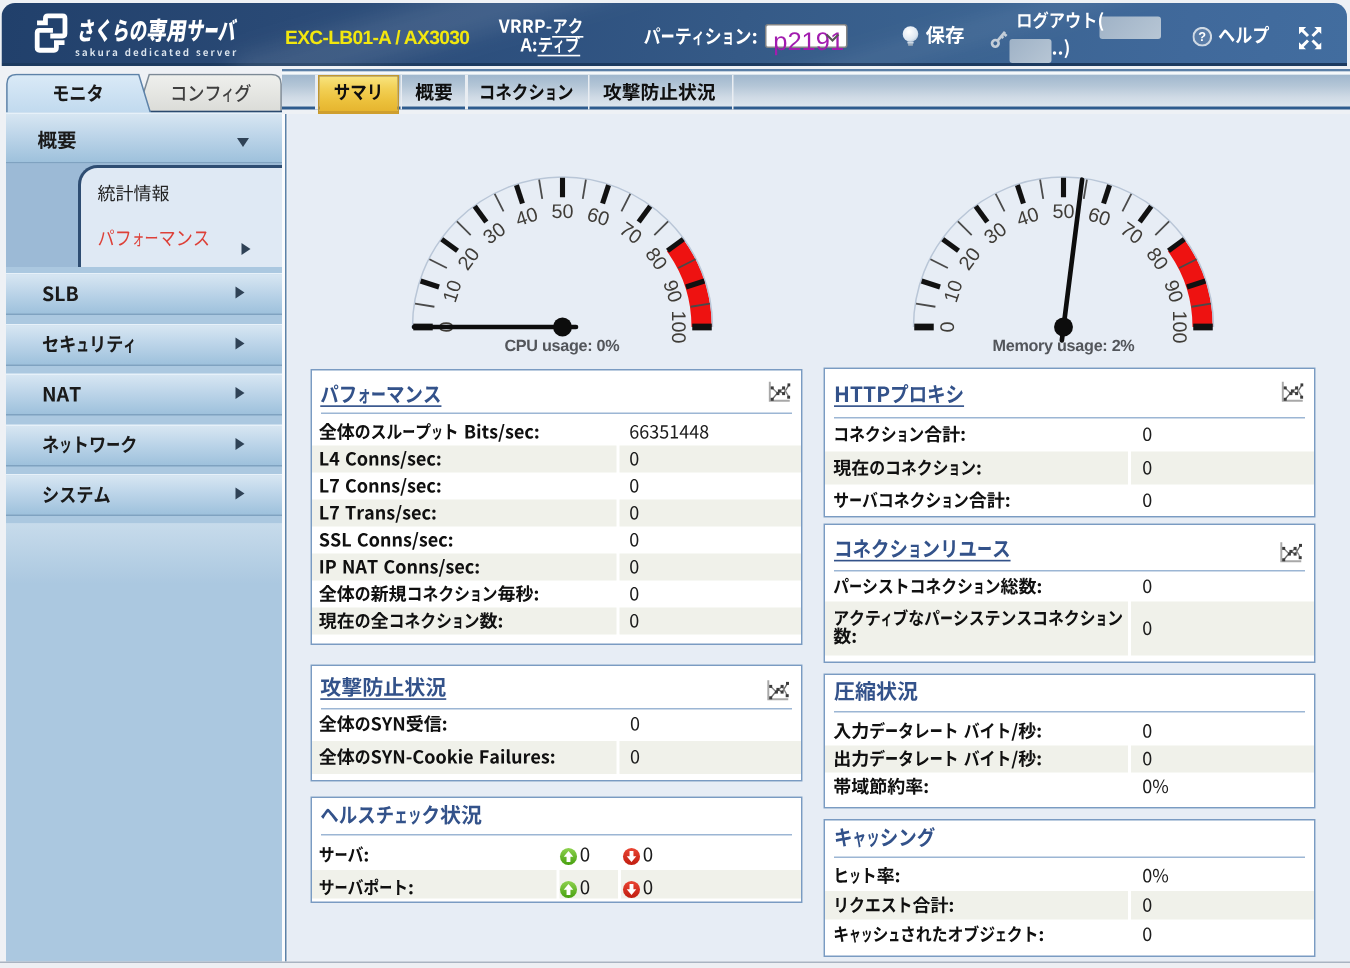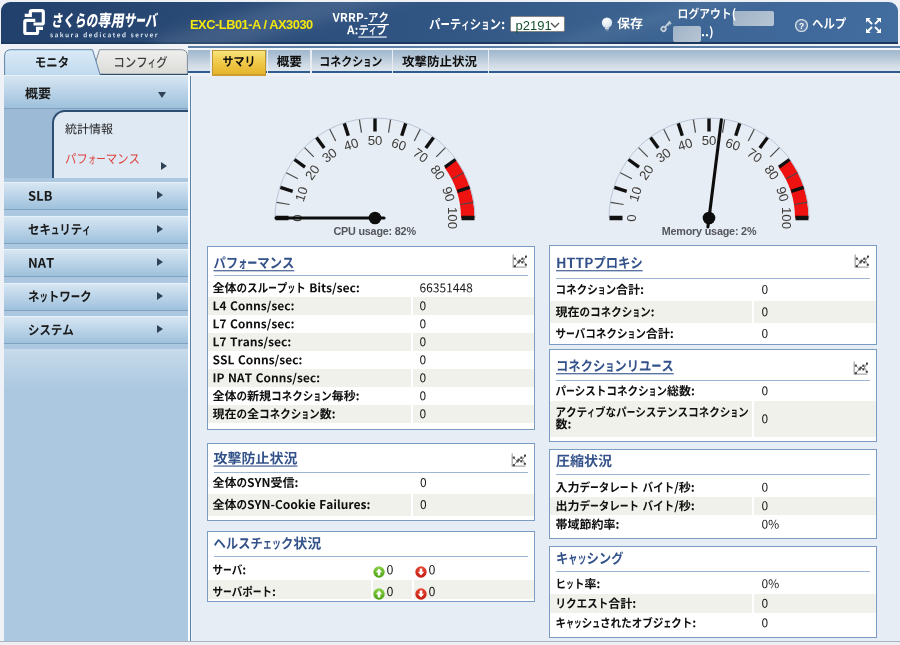--- a/index.html
+++ b/index.html
@@ -34,21 +34,21 @@
     <div class="streak" style="left:500px;top:6px;width:330px;height:16px;background:rgba(255,255,255,0.06);filter:blur(6px)"></div>
   </div>
 <div class="abs" style="left:20px;top:5px"><svg width="30" height="34" viewBox="0 0 30 34">
       <g fill="none" stroke="#fff" stroke-width="3.2">
         <path d="M4.7,10.3 H10.3 V7.2 Q10.3,5.6 11.9,5.6 H21.7 Q23.3,5.6 23.3,7.2 V17.4 Q23.3,19 21.7,19 H13.5"></path>
         <path d="M23,23.4 H17.6 V26.9 Q17.6,28.5 16,28.5 H6.4 Q4.8,28.5 4.8,26.9 V16.9 Q4.8,15.3 6.4,15.3 H15.3"></path>
       </g>
     </svg></div>
 <div class="abs" style="left:190px;top:16.8px;font-size:12.8px;letter-spacing:-0.45px;font-weight:bold;color:#f2e70e">EXC-LB01-A / AX3030</div>
 <div class="abs" style="left:510px;top:15.8px;width:54.5px;height:16.4px;background:#fff;border:1px solid #848484;border-radius:2px">
-    <span style="position:absolute;left:4.5px;top:1.2px;font-size:13px;color:#14532d">p2191</span>
+    <span style="position:absolute;left:4.5px;top:1.2px;font-size:17px;color:#a21caf">p2191</span>
     <div style="position:absolute;right:3.5px;top:5.5px;width:10px;height:6px;line-height:0">
       <svg width="10" height="6" viewBox="0 0 10 6" style="display:block">
         <path d="M1,1 L5,5 L9,1" fill="none" stroke="#555" stroke-width="1.4"></path>
       </svg>
     </div>
   </div>
 <div class="abs" style="left:601px;top:17px"><svg width="12" height="15" viewBox="0 0 12 15">
       <defs>
         <radialGradient id="bg1" cx="0.4" cy="0.35" r="0.8">
           <stop offset="0" stop-color="#ffffff"></stop>
@@ -199,21 +199,21 @@
       <text transform="translate(91.1 44.3) rotate(-18.0)" text-anchor="middle" dy="4.6" font-family="Liberation Sans, sans-serif" font-size="13.2" fill="#3f3c37">40</text>
       <text transform="translate(115.0 40.5) rotate(0.0)" text-anchor="middle" dy="4.6" font-family="Liberation Sans, sans-serif" font-size="13.2" fill="#3f3c37">50</text>
       <text transform="translate(138.9 44.3) rotate(18.0)" text-anchor="middle" dy="4.6" font-family="Liberation Sans, sans-serif" font-size="13.2" fill="#3f3c37">60</text>
       <text transform="translate(160.6 55.3) rotate(36.0)" text-anchor="middle" dy="4.6" font-family="Liberation Sans, sans-serif" font-size="13.2" fill="#3f3c37">70</text>
       <text transform="translate(177.7 72.4) rotate(54.0)" text-anchor="middle" dy="4.6" font-family="Liberation Sans, sans-serif" font-size="13.2" fill="#3f3c37">80</text>
       <text transform="translate(188.7 94.1) rotate(72.0)" text-anchor="middle" dy="4.6" font-family="Liberation Sans, sans-serif" font-size="13.2" fill="#3f3c37">90</text>
       <text transform="translate(192.5 118.0) rotate(90.0)" text-anchor="middle" dy="4.6" font-family="Liberation Sans, sans-serif" font-size="13.2" fill="#3f3c37">100</text>
       <line x1="113.9" y1="126.9" x2="127.4" y2="19.8" stroke="#0d0d0d" stroke-width="3.1" stroke-linecap="round"></line>
       <circle cx="115" cy="118" r="6.3" fill="#0d0d0d"></circle>
     </svg></div>
-<div class="gauge-label abs" style="left:264.6px;top:224.8px">CPU usage: 82%</div>
+<div class="gauge-label abs" style="left:264.6px;top:224.8px">CPU usage: 0%</div>
 <div class="gauge-label abs" style="left:599px;top:224.8px">Memory usage: 2%</div>
 <div class="panel" style="left:206.5px;top:246px;width:328px;height:184px"></div>
 <div class="panel" style="left:206.5px;top:443px;width:328px;height:78px"></div>
 <div class="panel" style="left:206.5px;top:530.5px;width:328px;height:71.5px"></div>
 <div class="panel" style="left:548.5px;top:245px;width:328px;height:100px"></div>
 <div class="panel" style="left:548.5px;top:349px;width:328px;height:93px"></div>
 <div class="panel" style="left:548.5px;top:448.5px;width:328px;height:90.5px"></div>
 <div class="panel" style="left:548.5px;top:545.5px;width:328px;height:92px"></div>
 <div class="phr" style="left:213.5px;top:275px;width:314px"></div>
 <div class="phr" style="left:213.5px;top:471.8px;width:314px"></div>

